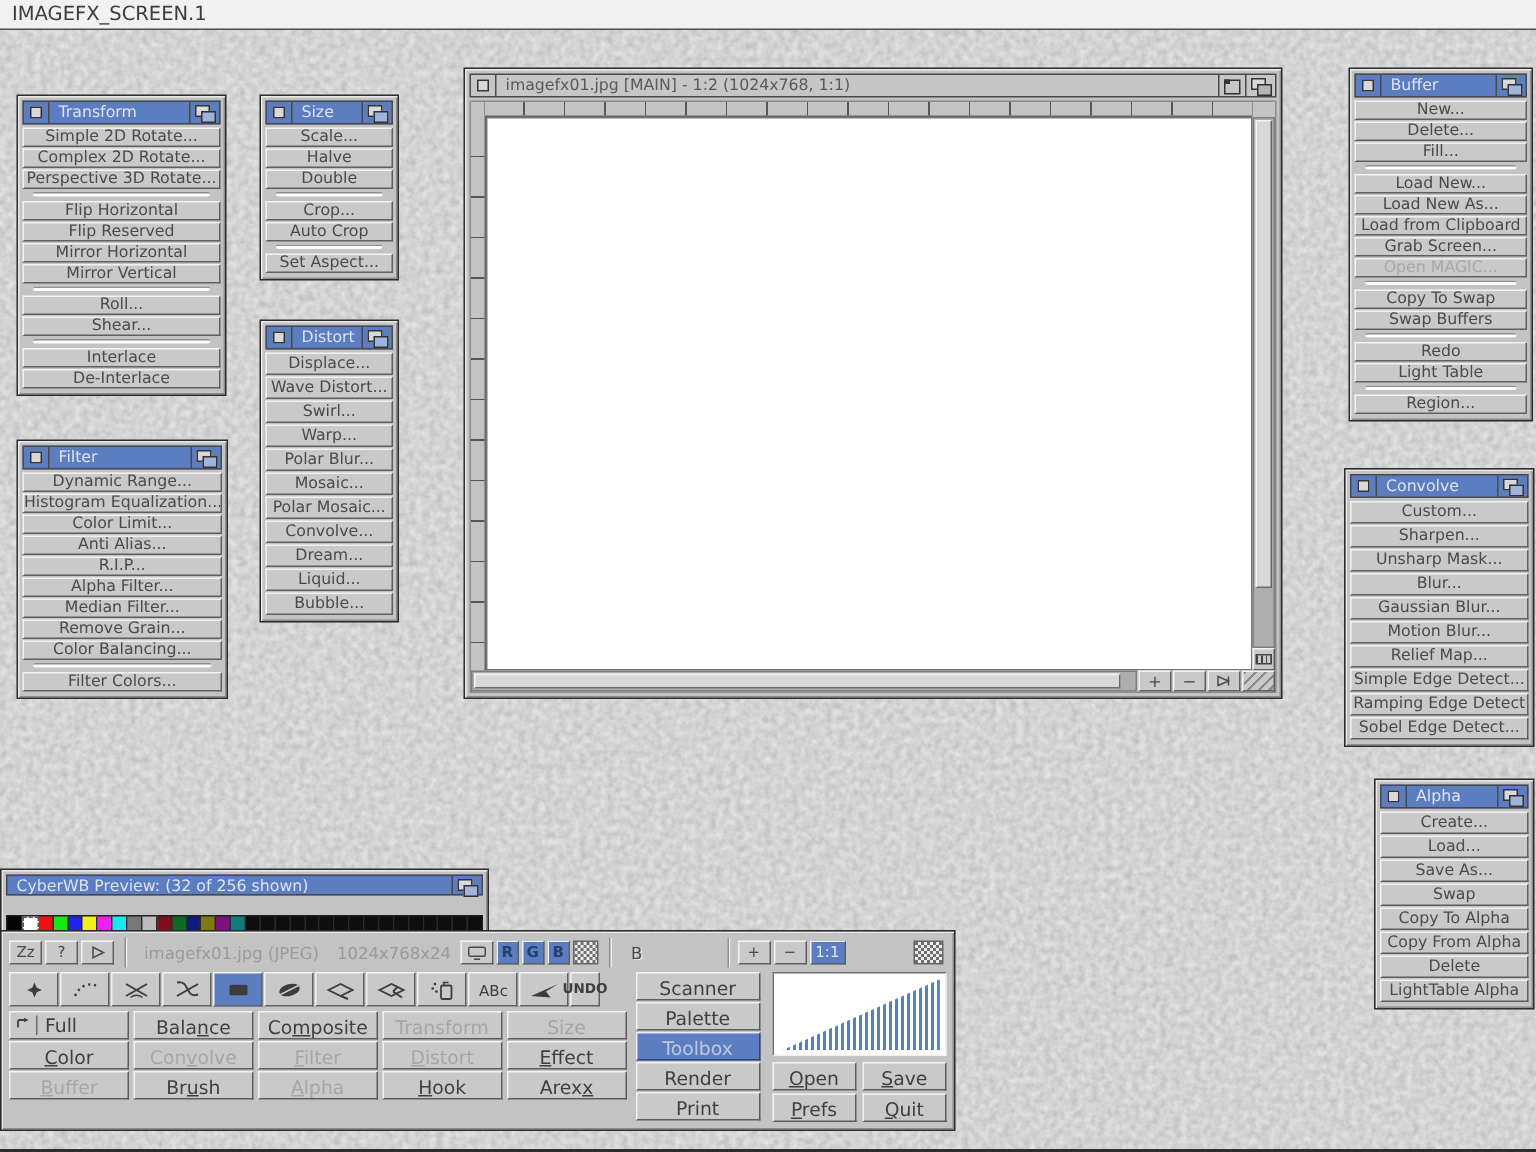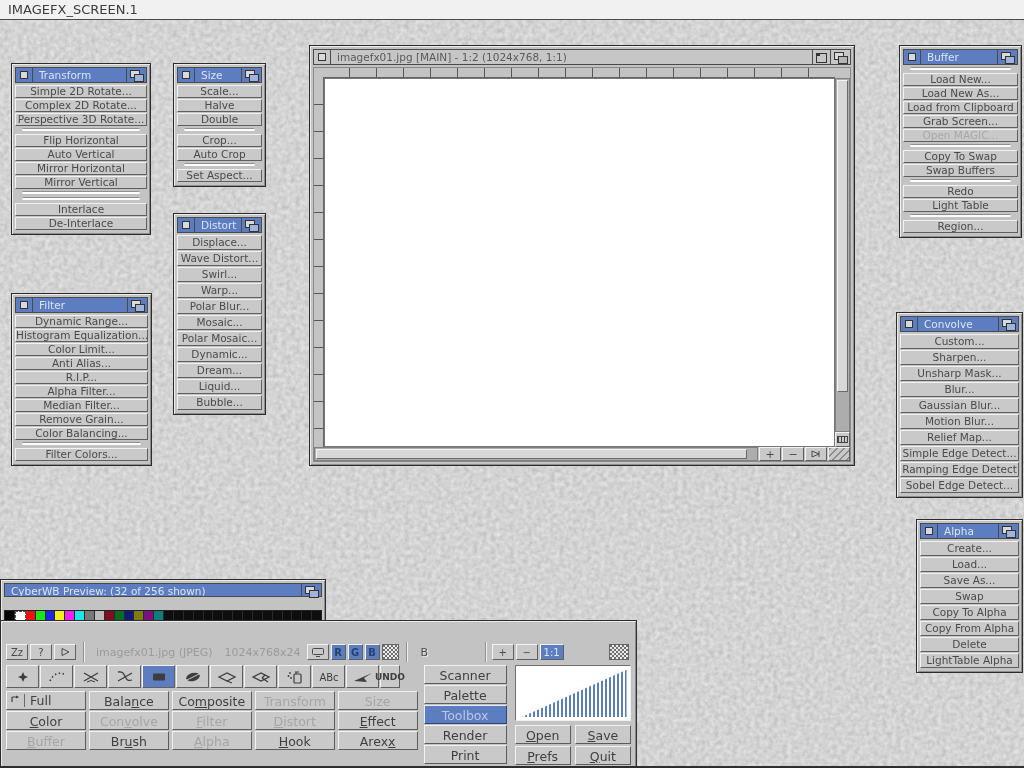--- a/index.html
+++ b/index.html
@@ -68,21 +68,21 @@
   
   #palwin{width:326px;}
   #palwin .tbar{height:14px;margin-bottom:13px;}
   .palstrip{height:15px;display:flex;border:1px solid #222;background:#111;}
   .swatch{flex:1;border-right:1px solid #2a2a2a;box-sizing:border-box;}
   .swatch:last-child{border-right:none;}
   .selswatch{border:1px dashed #555 !important;}
 
   
   #toolbarwin{width:637px;}
-  .inforow{height:20px;display:flex;align-items:center;margin:18px 2px 3px;}
+  .inforow{height:20px;display:flex;align-items:center;margin:1px 2px 3px;}
   .sbtn{height:16px;min-width:22px;box-sizing:border-box;border:1px solid;border-color:#f2f2f2 #606060 #606060 #f2f2f2;
         background:#c9c9c9;color:#4a4a4a;font-size:10px;display:flex;align-items:center;justify-content:center;margin-right:2px;}
   .sbtn.bluebtn{background:#5d7dc1;color:#24416f;font-weight:bold;min-width:15px;}
   .sbtn.ratio{background:#5d7dc1;color:#dfe6f4;min-width:24px;}
   .vsep{width:1px;background:#8f8f8f;border-right:1px solid #f0f0f0;align-self:stretch;margin:0 5px;}
   .ghosttext{color:#9a9a9a;font-size:11px;margin:0 6px;white-space:nowrap;}
   .blabel{color:#4a4a4a;font-size:11px;margin:0 8px;text-shadow:1px 1px 0 #e6e6e6;}
   .spacer{flex:1;}
   .dither{width:17px;height:16px;box-sizing:border-box;border:1px solid #666;
           background:repeating-conic-gradient(#ececec 0% 25%,#6f6f6f 0% 50%);background-size:4px 4px;margin-right:2px;}
@@ -144,25 +144,29 @@
     <div class="depthg"></div>
   </div>
   <div class="group">
       <div class="tbtn">Simple 2D Rotate...</div>
       <div class="tbtn">Complex 2D Rotate...</div>
       <div class="tbtn">Perspective 3D Rotate...</div>
     </div>
   <div class="wsep"></div>
   <div class="group">
       <div class="tbtn">Flip Horizontal</div>
-      <div class="tbtn">Auto Vertical</div>
+      <div class="tbtn">Flip Reserved</div>
       <div class="tbtn">Mirror Horizontal</div>
       <div class="tbtn">Mirror Vertical</div>
     </div>
   <div class="wsep"></div>
+  <div class="group">
+      <div class="tbtn">Roll...</div>
+      <div class="tbtn">Shear...</div>
+    </div>
   <div class="wsep"></div>
   <div class="group">
       <div class="tbtn">Interlace</div>
       <div class="tbtn">De-Interlace</div>
     </div>
 </div>
 
 <div class="win" style="left:173px;top:63px;width:93px;">
   <div class="tbar blue">
     <div class="closeg"></div>
@@ -192,21 +196,21 @@
     <div class="depthg"></div>
   </div>
   <div class="group">
       <div class="tbtn">Displace...</div>
       <div class="tbtn">Wave Distort...</div>
       <div class="tbtn">Swirl...</div>
       <div class="tbtn">Warp...</div>
       <div class="tbtn">Polar Blur...</div>
       <div class="tbtn">Mosaic...</div>
       <div class="tbtn">Polar Mosaic...</div>
-      <div class="tbtn">Dynamic...</div>
+      <div class="tbtn">Convolve...</div>
       <div class="tbtn">Dream...</div>
       <div class="tbtn">Liquid...</div>
       <div class="tbtn">Bubble...</div>
     </div>
 </div>
 
 <div class="win" style="left:11px;top:293px;width:141px;">
   <div class="tbar blue">
     <div class="closeg"></div>
     <div class="ttext">Filter</div>
@@ -228,20 +232,25 @@
       <div class="tbtn">Filter Colors...</div>
     </div>
 </div>
 
 <div class="win" style="left:899px;top:45px;width:123px;">
   <div class="tbar blue">
     <div class="closeg"></div>
     <div class="ttext">Buffer</div>
     <div class="depthg"></div>
   </div>
+  <div class="group">
+      <div class="tbtn">New...</div>
+      <div class="tbtn">Delete...</div>
+      <div class="tbtn">Fill...</div>
+    </div>
   <div class="wsep"></div>
   <div class="group">
       <div class="tbtn">Load New...</div>
       <div class="tbtn">Load New As...</div>
       <div class="tbtn">Load from Clipboard</div>
       <div class="tbtn">Grab Screen...</div>
       <div class="tbtn ghost">Open MAGIC...</div>
     </div>
   <div class="wsep"></div>
   <div class="group">

